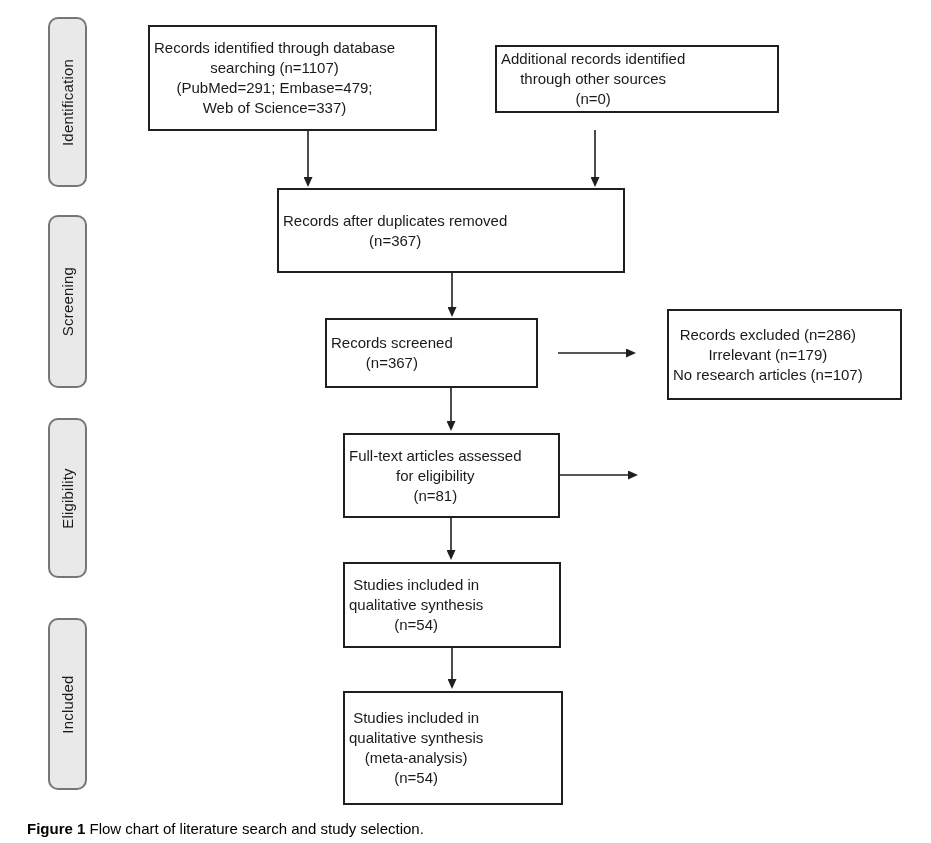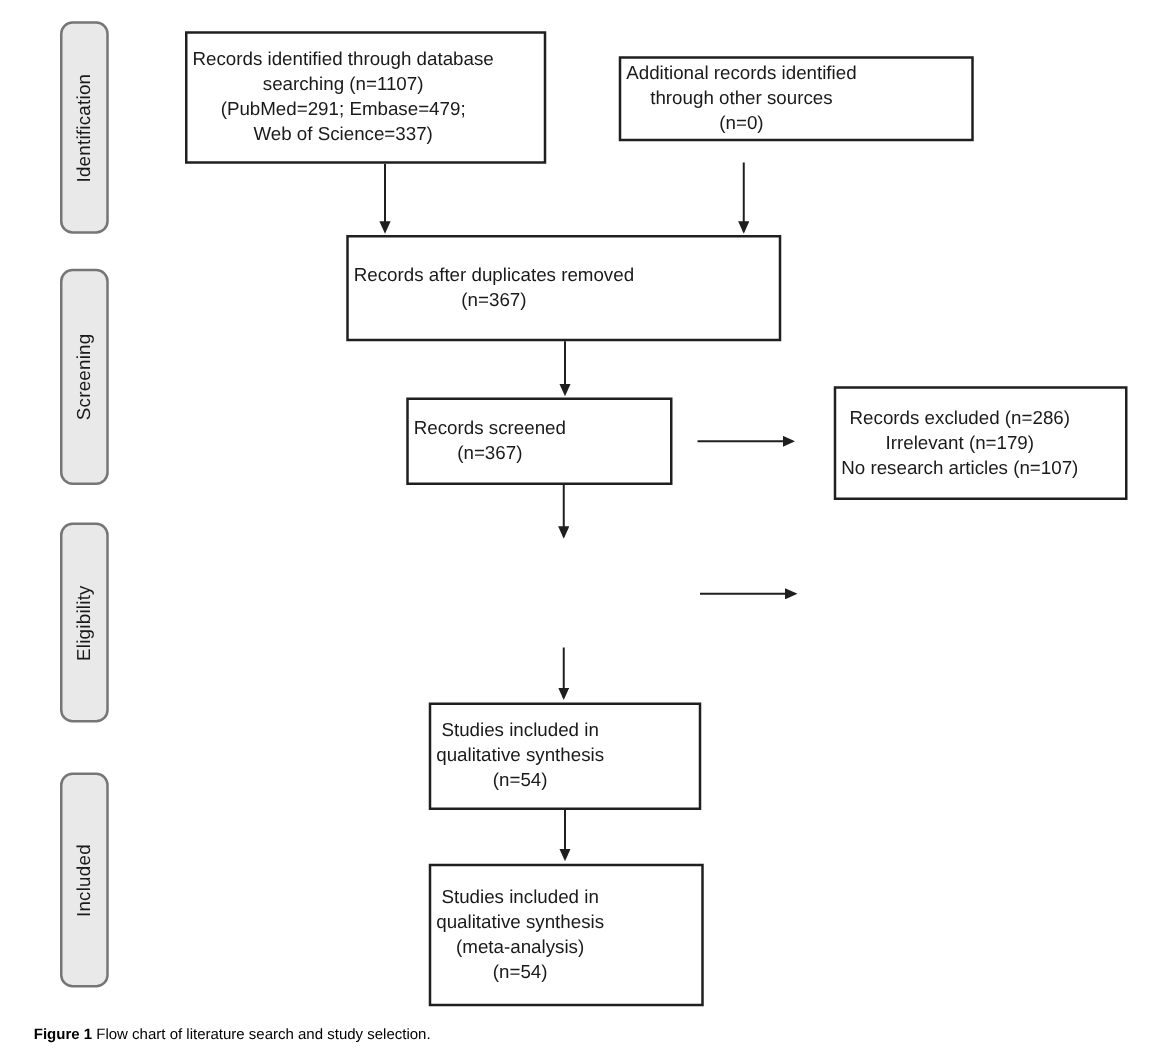--- a/index.html
+++ b/index.html
@@ -50,21 +50,21 @@
     pointer-events: none;
   }
   svg.arrows line {
     stroke: #1f1f1f;
     stroke-width: 1.6;
   }
   .caption {
     position: absolute;
     left: 27px;
     top: 820px;
-    font-size: 12px;
+    font-size: 15px;
     color: #000000;
     white-space: nowrap;
   }
   .caption .prefix { font-weight: bold; }
 </style>
 </head>
 <body>
 
 <div class="canvas">
 
@@ -119,20 +119,25 @@
     <span>Records screened
 (n=367)</span>
   </div>
 
   <div class="node" style="left:638px; top:309px; width:235px; height:91px;margin-left:29px;">
     <span>Records excluded (n=286)
 Irrelevant (n=179)
 No research articles (n=107)</span>
   </div>
 
+  <div class="node" style="left:343px; top:433px; width:217px; height:85px;">
+    <span>Full-text articles assessed
+for eligibility
+(n=81)</span>
+  </div>
 
 
   <div class="node" style="left:343px; top:562px; width:218px; height:86px;">
     <span>Studies included in
 qualitative synthesis
 (n=54)</span>
   </div>
 
   <div class="node" style="left:343px; top:691px; width:220px; height:114px;">
     <span>Studies included in

